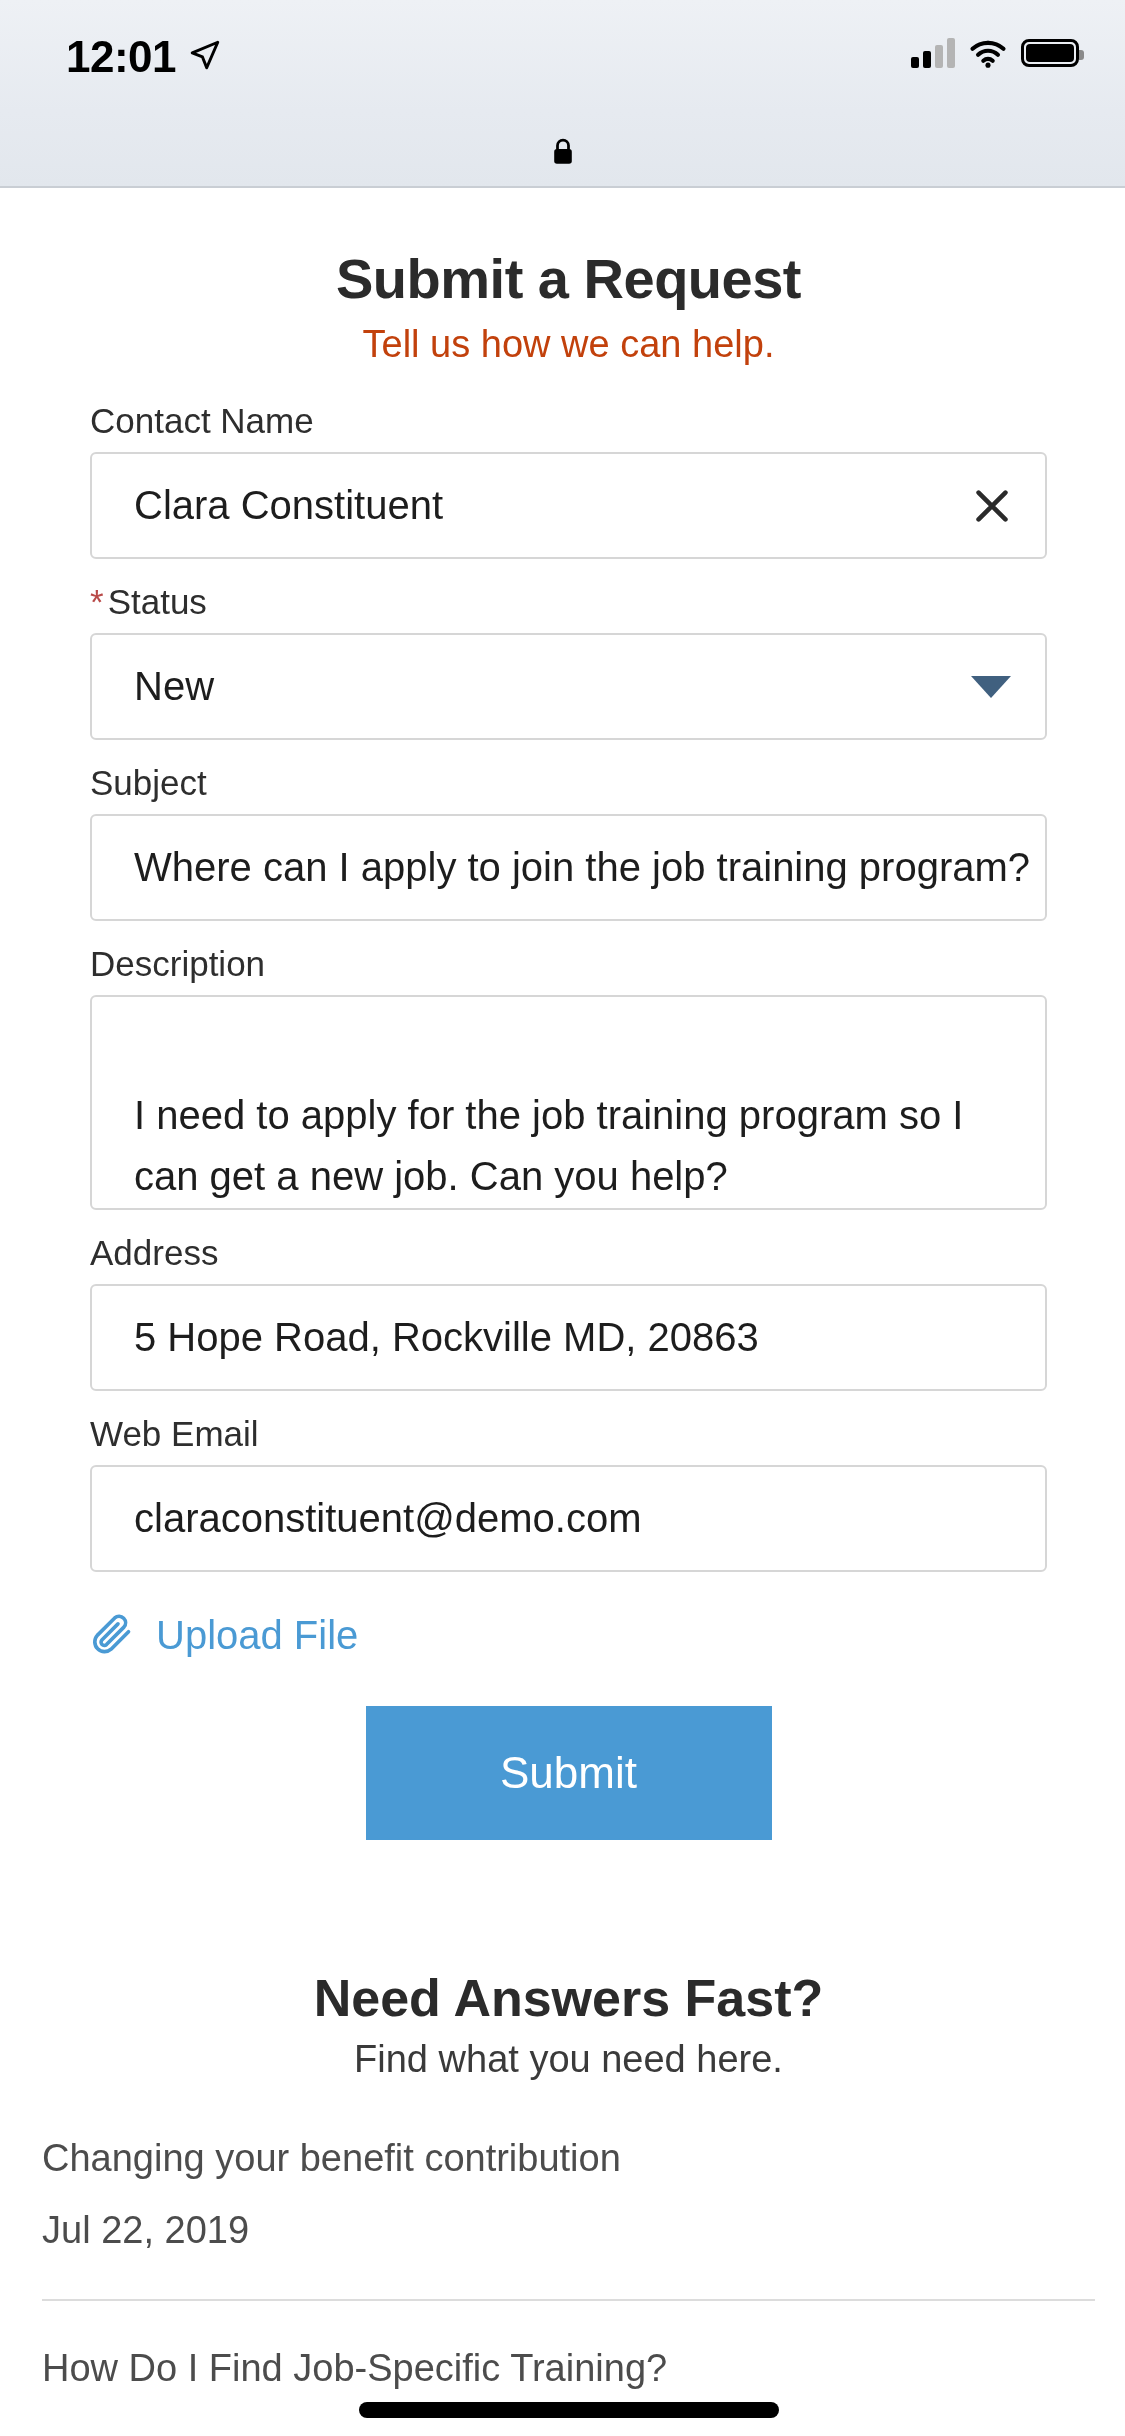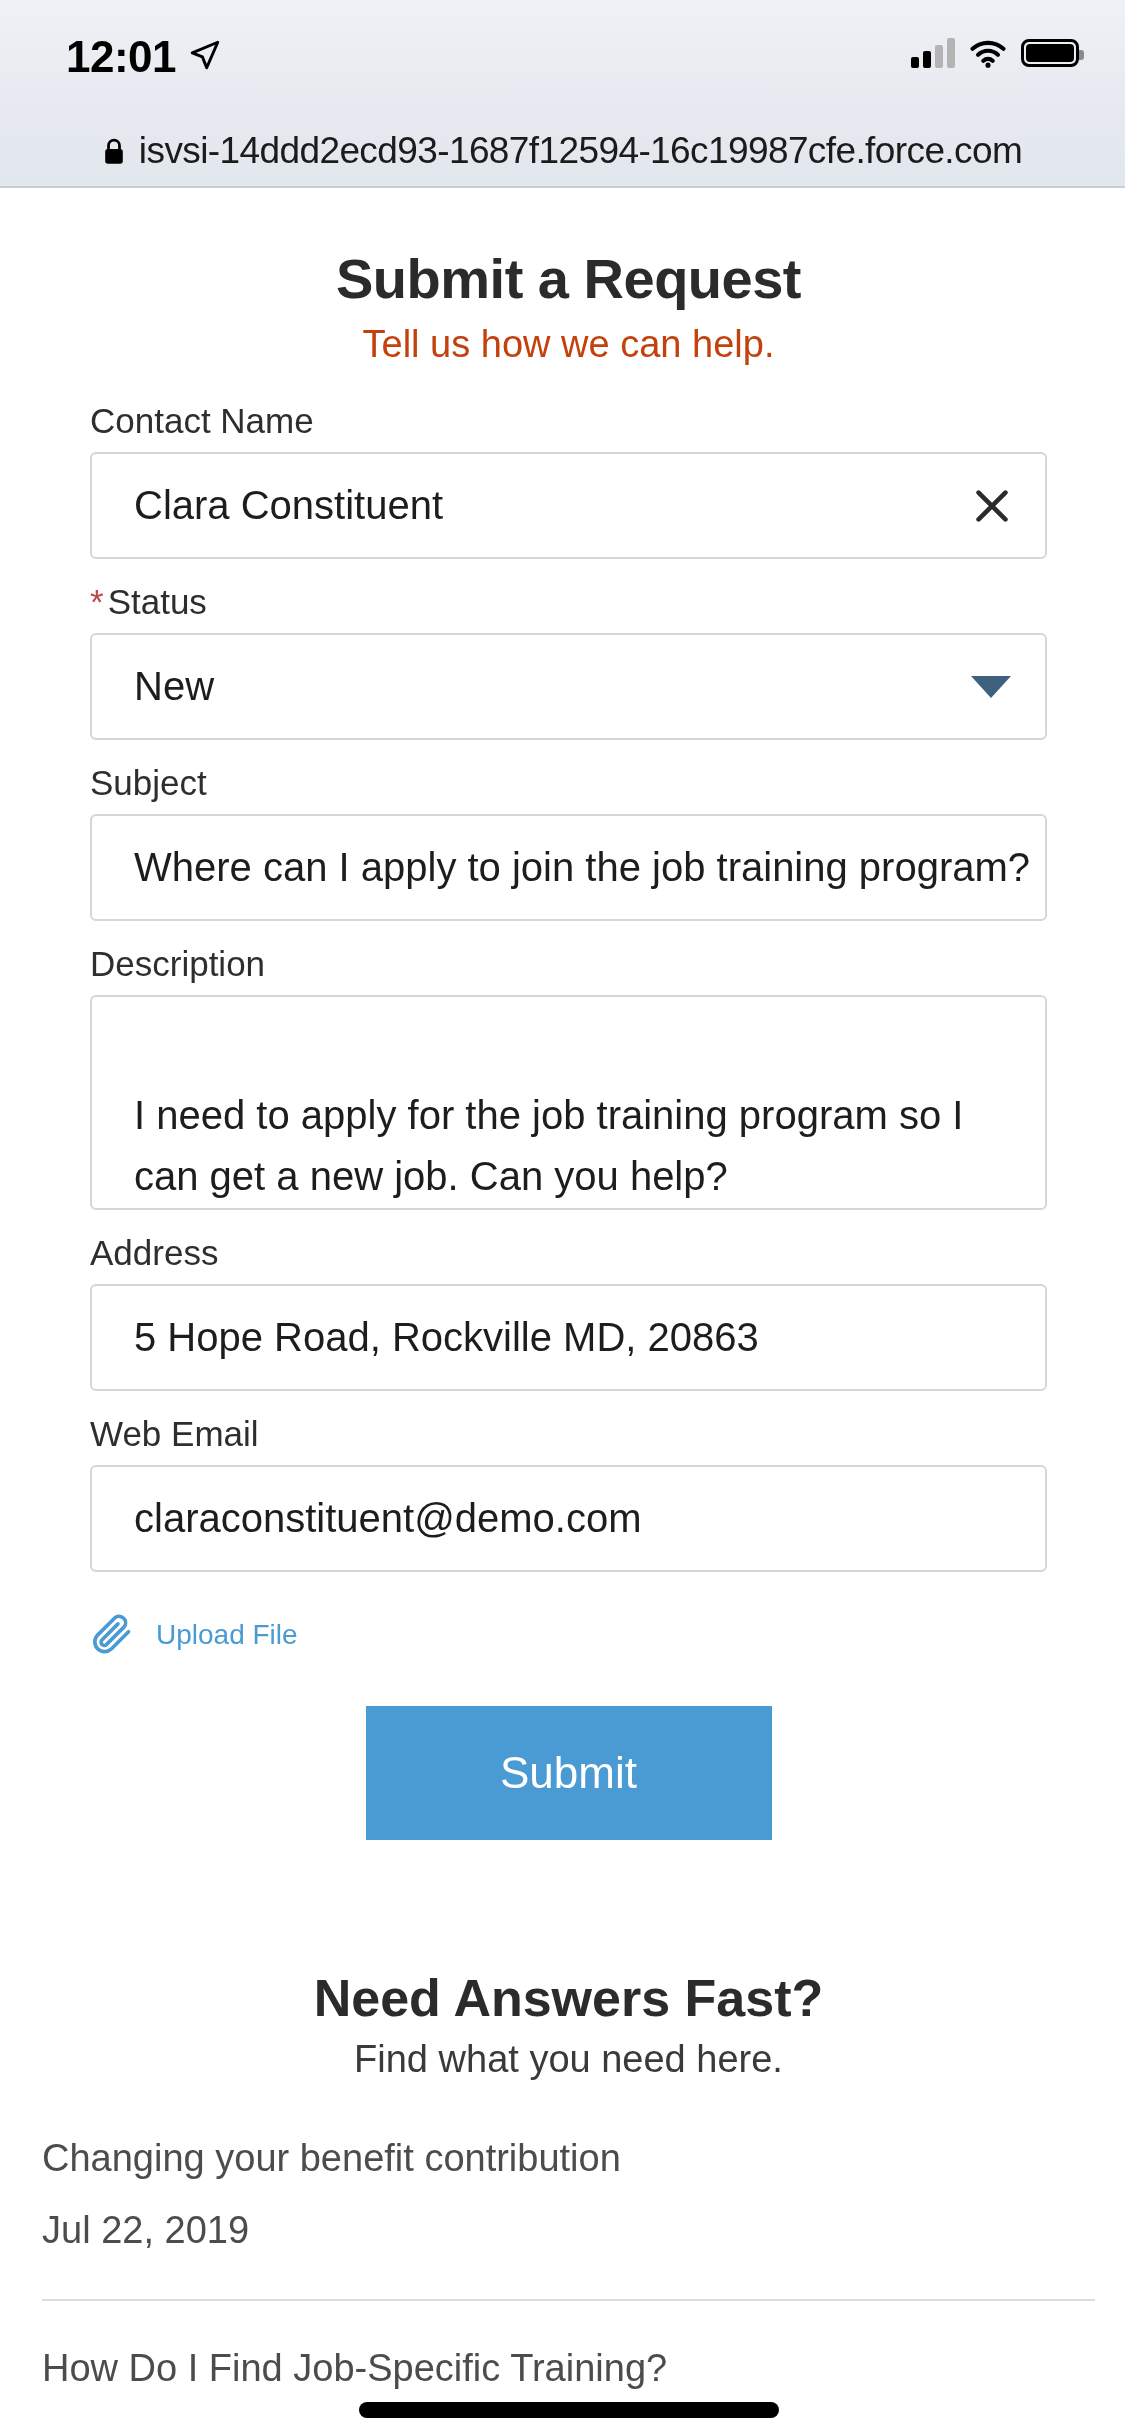--- a/index.html
+++ b/index.html
@@ -226,21 +226,21 @@
   .upload-row {
     display: flex;
     align-items: center;
     gap: 20px;
     margin-top: 40px;
     margin-bottom: 0;
     cursor: pointer;
   }
   .clip-icon { width: 46px; height: 46px; }
   .upload-label {
-    font-size: 28px;
+    font-size: 40px;
     color: #4a9ad4;
   }
 
   .submit-wrap {
     display: flex;
     justify-content: center;
     margin-top: 48px;
   }
   .submit-btn {
     width: 406px;
@@ -339,21 +339,20 @@
           <span></span>
         </div>
     </div>
   </div>
 
   <div class="url-row">
     <svg class="lock-icon" viewBox="0 0 16 20">
       <path d="M4 9V6a4 4 0 0 1 8 0v3" fill="none" stroke="#000" stroke-width="2"></path>
       <rect x="1.6" y="8.6" width="12.8" height="10.6" rx="2" fill="#000"></rect>
     </svg>
-    <span class="url-text">isvsi-14ddd2ecd93-1687f12594-16c19987cfe.force.com</span>
   </div>
 </div>
 
 <div class="page">
 
   <div class="form-title">Submit a Request</div>
   <div class="form-subtitle">Tell us how we can help.</div>
 
   <div class="form">
 

